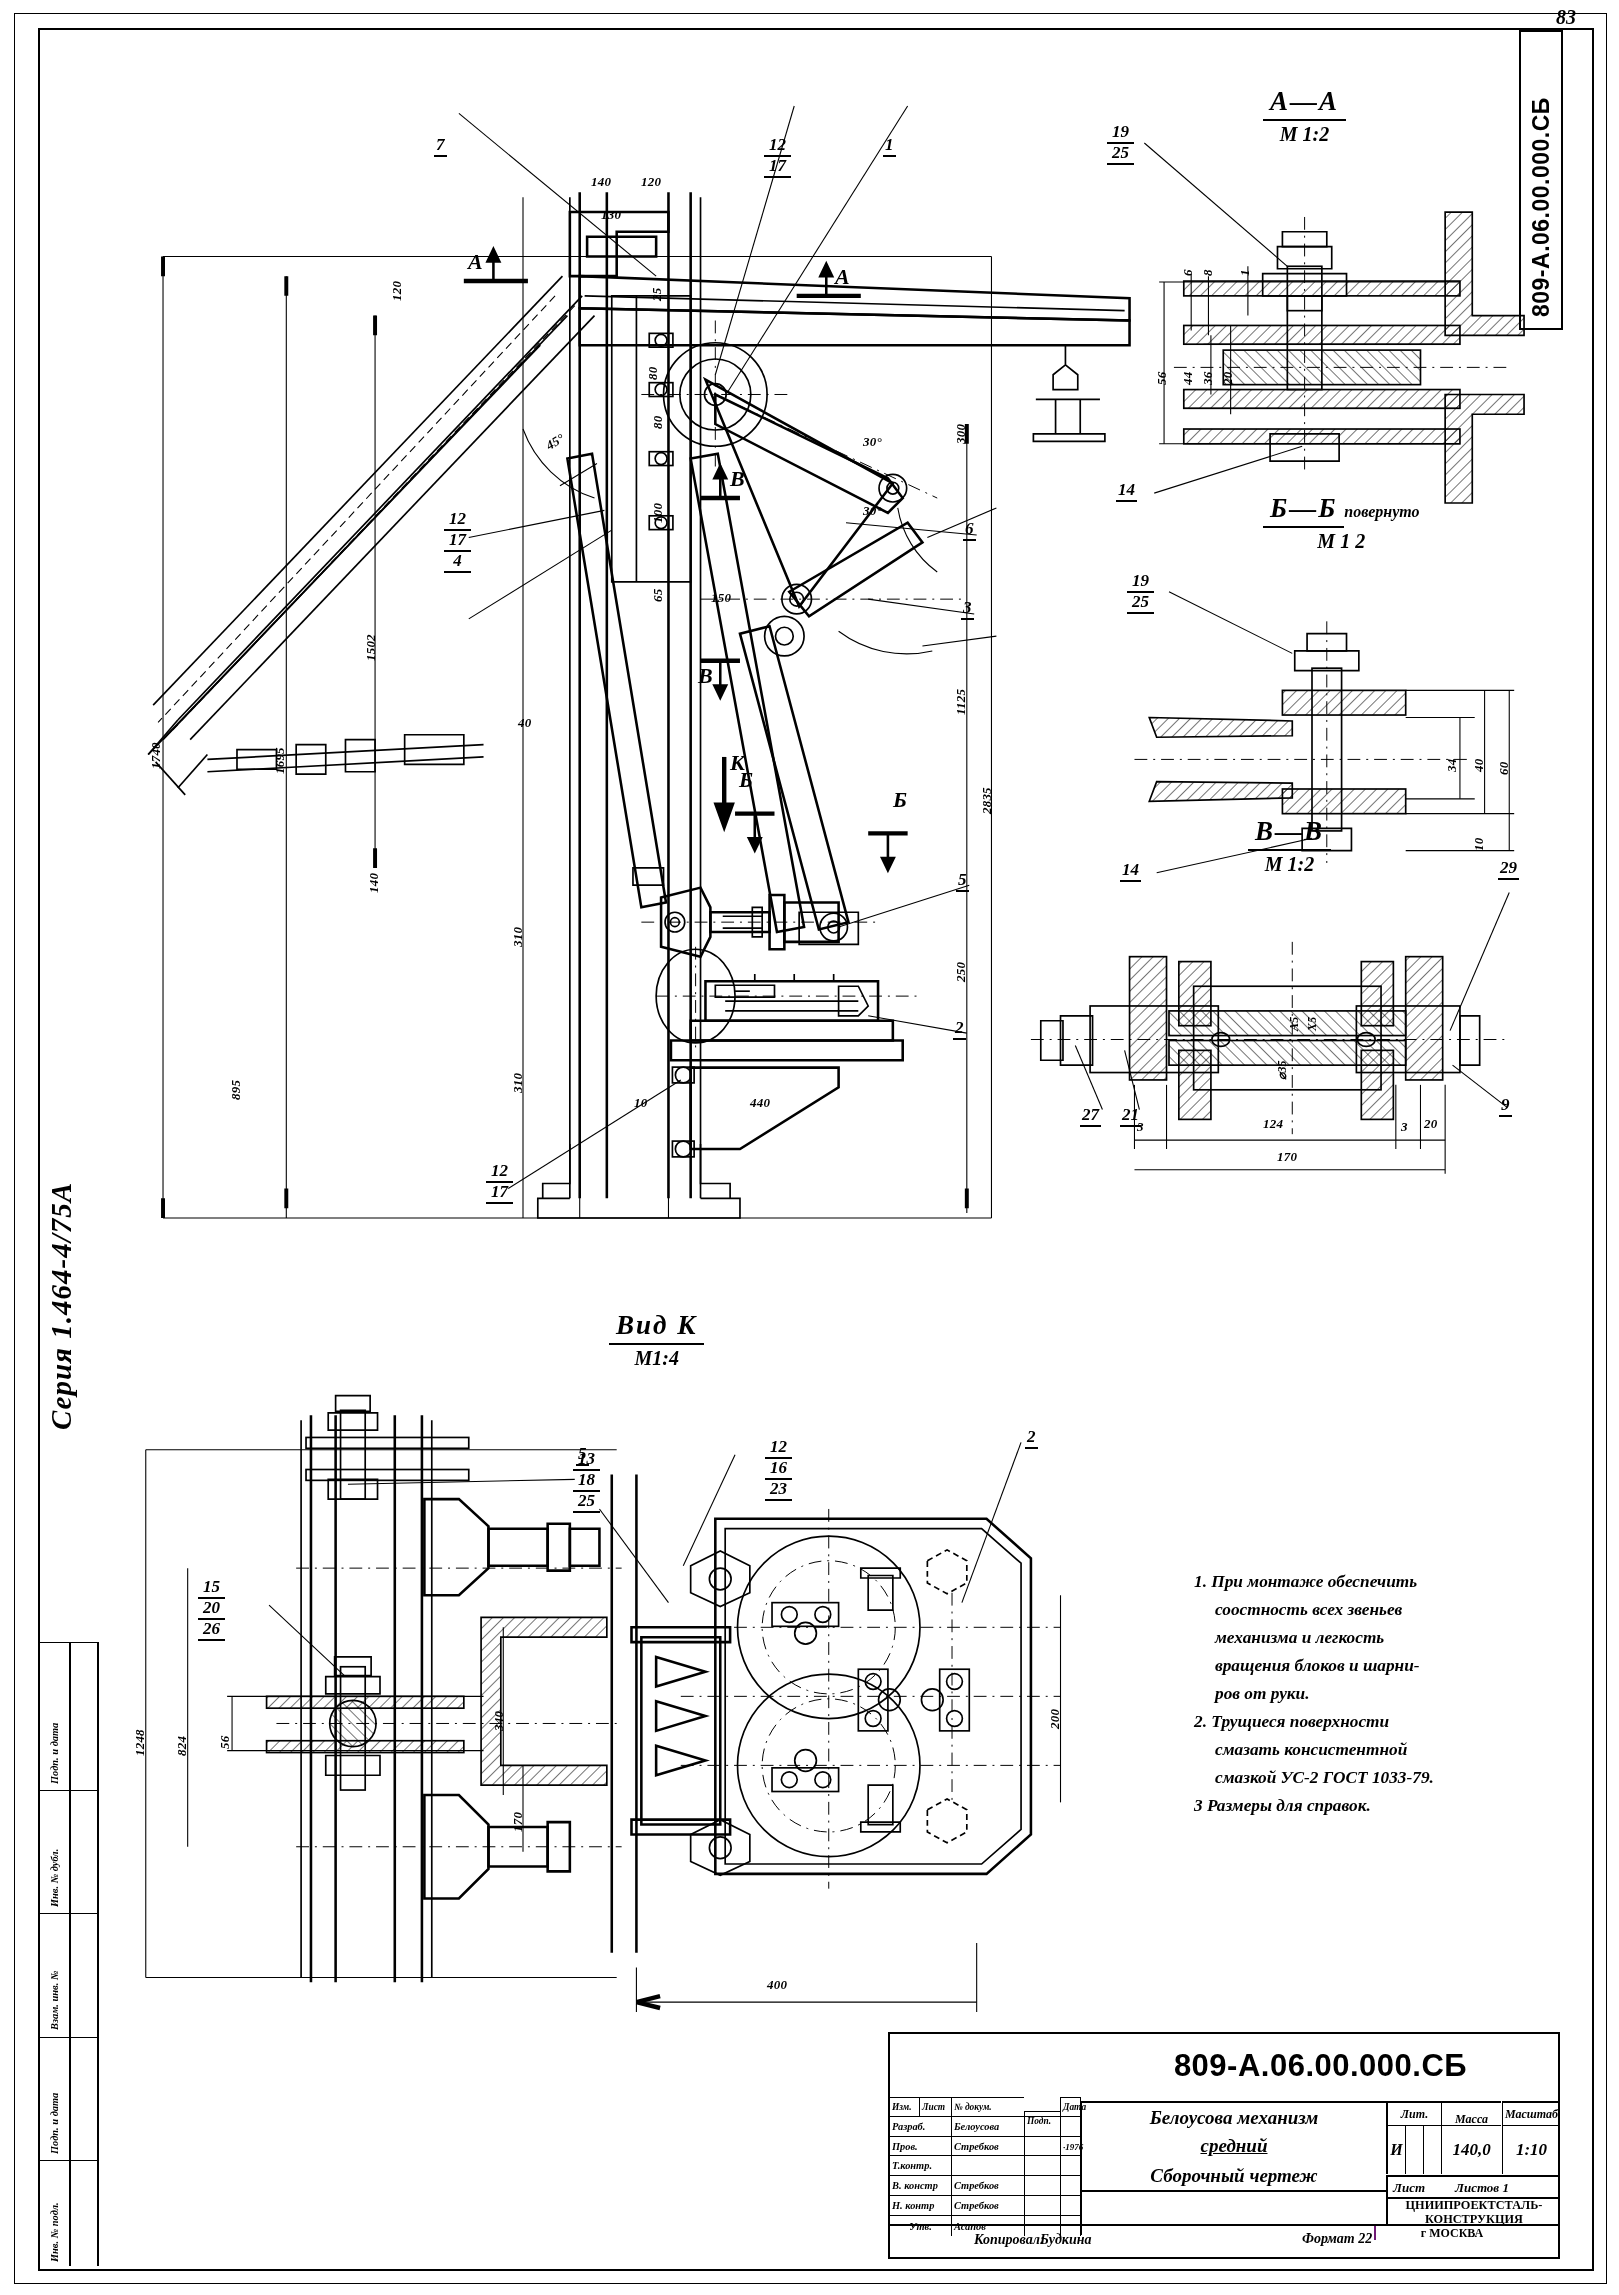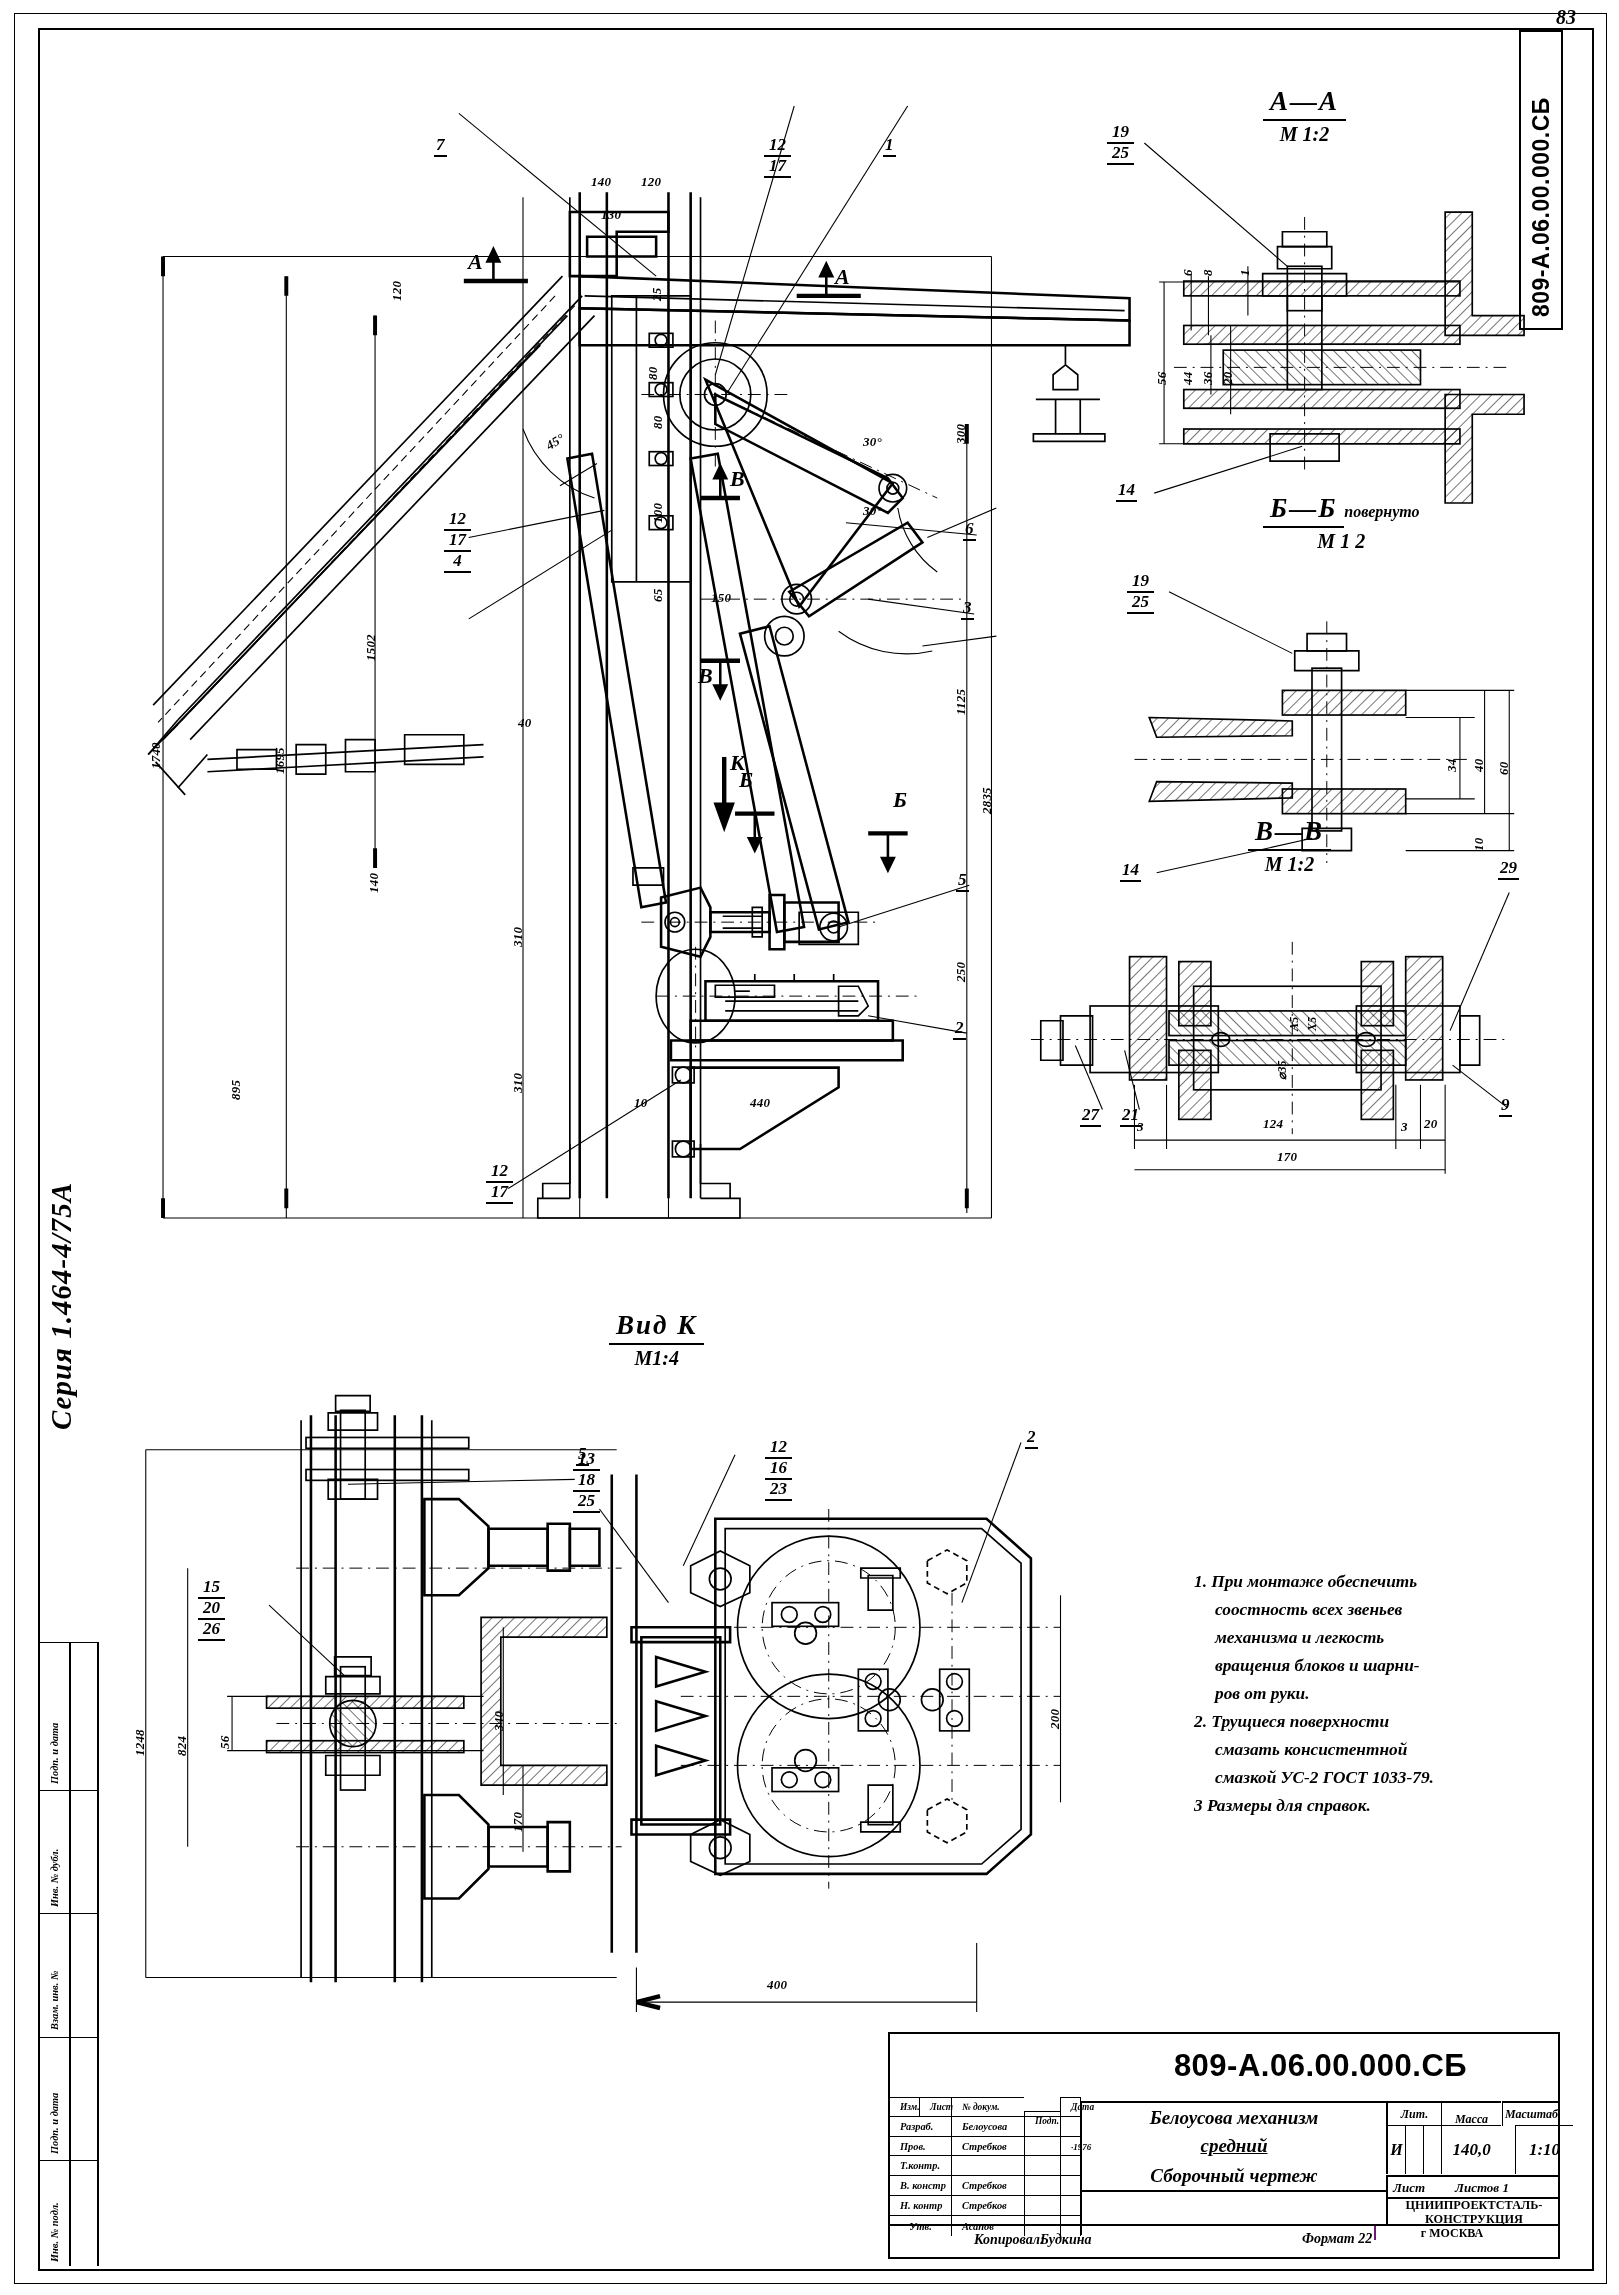--- a/index.html
+++ b/index.html
@@ -58,21 +58,21 @@
   
   #notes{left:1194px;top:1568px;width:365px;}
   #notes .nline{font-family:"Liberation Serif",serif;font-style:italic;font-weight:bold;
                 font-size:17.3px;line-height:1.62;white-space:nowrap;}
 
   
   #titleblock{left:888px;top:2032px;width:672px;height:227px;
               border:2px solid #000;box-sizing:border-box;}
   #titleblock .cell{position:absolute;box-sizing:border-box;
         font-family:"Liberation Serif",serif;font-style:italic;font-weight:bold;
-        font-size:11px;display:flex;align-items:center;padding-left:10px;white-space:nowrap;}
+        font-size:11px;display:flex;align-items:center;padding-left:2px;white-space:nowrap;}
   #titleblock .ctr{justify-content:center;padding-left:0;}
   #copyrow{left:888px;top:2224px;width:672px;height:31px;border-top:2.5px solid #000;}
   #copyrow .c{position:absolute;font-family:"Liberation Serif",serif;font-style:italic;
               font-weight:bold;font-size:14px;}
 
   
   svg{position:absolute;left:0;top:0;overflow:visible;}
   .ln{stroke:#000;fill:none;}
   .t{stroke-width:2.2;}       
   .m{stroke-width:3.4;}       
@@ -817,21 +817,21 @@
   <div class="cell" style="left:190px;top:156px;width:306px;height:45px;border-top:2px solid #000;border-left:2px solid #000;"></div>
 
   <div class="cell ctr" style="left:496px;top:67px;width:55px;height:25px;border-top:2px solid #000;border-left:2px solid #000;font-size:12px;">Лит.</div>
   <div class="cell ctr" style="left:551px;top:67px;width:60px;height:34px;border-top:2px solid #000;border-left:1.5px solid #000;font-size:12px;">Масса</div>
   <div class="cell ctr" style="left:612px;top:67px;width:58px;height:25px;border-top:2px solid #000;border-left:1.5px solid #000;font-size:12px;">Масштаб</div>
 
   <div class="cell ctr" style="left:496px;top:91px;width:19px;height:49px;border-top:1.5px solid #000;border-left:2px solid #000;font-size:16px;">И</div>
   <div class="cell" style="left:515px;top:91px;width:18px;height:49px;border-top:1.5px solid #000;border-left:1.5px solid #000;"></div>
   <div class="cell" style="left:533px;top:91px;width:19px;height:49px;border-top:1.5px solid #000;border-left:1.5px solid #000;"></div>
   <div class="cell ctr" style="left:551px;top:91px;width:60px;height:49px;border-top:1.5px solid #000;border-left:1.5px solid #000;font-size:17px;">140,0</div>
-  <div class="cell ctr" style="left:612px;top:91px;width:58px;height:49px;border-top:1.5px solid #000;border-left:1.5px solid #000;font-size:17px;margin-left:13px;">1:10</div>
+  <div class="cell ctr" style="left:612px;top:91px;width:58px;height:49px;border-top:1.5px solid #000;border-left:1.5px solid #000;font-size:17px;">1:10</div>
 
   <div class="cell" style="left:496px;top:141px;width:64px;height:23px;border-top:2px solid #000;border-left:2px solid #000;font-size:13px;padding-left:5px;">Лист</div>
   <div class="cell" style="left:560px;top:141px;width:109px;height:23px;border-top:2px solid #000;font-size:13px;padding-left:5px;">Листов 1</div>
 
   <div class="cell ctr" style="left:496px;top:163px;width:174px;height:15px;border-top:2px solid #000;border-left:2px solid #000;font-size:12.3px;font-style:normal;">ЦНИИПРОЕКТСТАЛЬ-</div>
   <div class="cell ctr" style="left:496px;top:178px;width:174px;height:14px;border-left:2px solid #000;font-size:12.3px;font-style:normal;">КОНСТРУКЦИЯ</div>
   <div class="cell ctr" style="left:484px;top:192px;width:154px;height:14px;border-left:2px solid #701a75;font-size:12px;font-style:normal;">г МОСКВА</div>
 </div>
 
 <div class="abs" id="copyrow">

